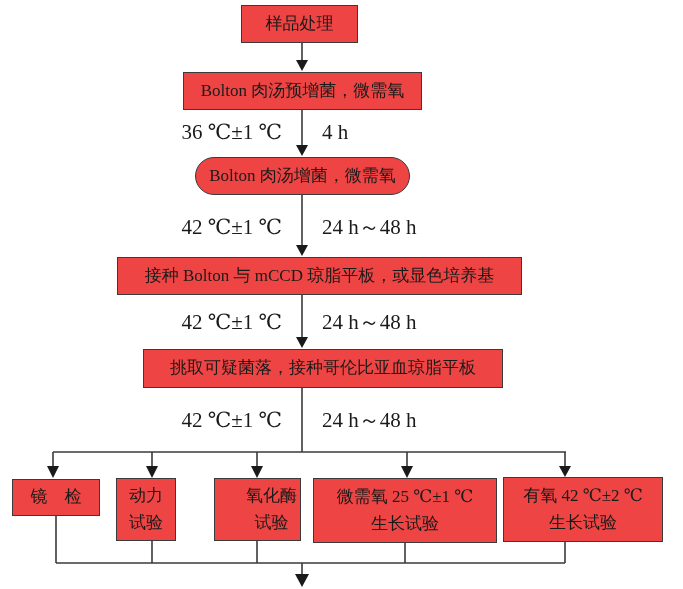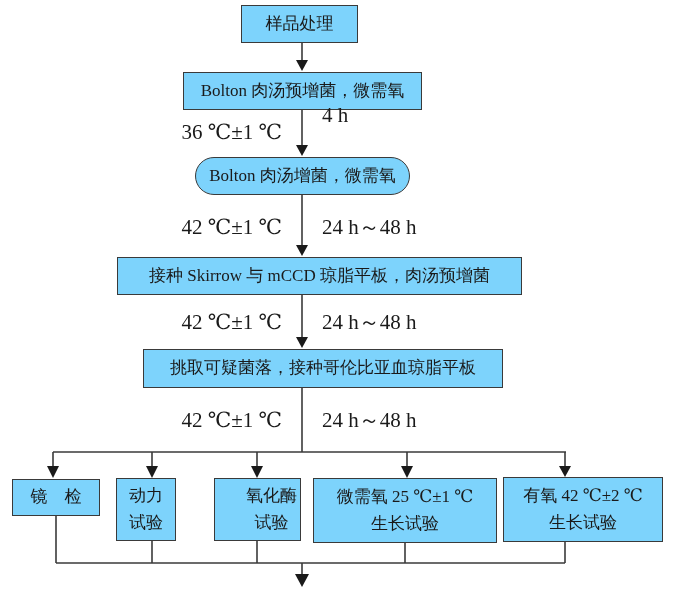--- a/index.html
+++ b/index.html
@@ -14,21 +14,21 @@
   }
   .lines-layer {
     position: absolute;
     left: 0; top: 0;
     width: 683px; height: 589px;
   }
   .node {
     position: absolute;
     box-sizing: border-box;
     border: 1.6px solid #3a3a3a;
-    background: #7dd3fc;
+    background: #ef4444;
     display: flex;
     align-items: center;
     justify-content: center;
     text-align: center;
     font-size: 17px;
     line-height: 1.55;
     white-space: pre-line;
   }
   .edge-label {
     position: absolute;
@@ -78,40 +78,40 @@
     <line x1="302" y1="563" x2="302" y2="575"></line>
     <polygon points="295,574 309,574 302,587" stroke="none"></polygon>
   </svg>
 
   <div class="node" style="left:241px; top:5px;  width:117px; height:38px;">样品处理</div>
 
   <div class="node" style="left:183px; top:72px; width:239px; height:38px;">Bolton 肉汤预增菌，微需氧</div>
 
   <div class="node" style="left:195px; top:157px; width:215px; height:38px;border-radius:19px;">Bolton 肉汤增菌，微需氧</div>
 
-  <div class="node" style="left:117px; top:257px; width:405px; height:38px;">接种 Skirrow 与 mCCD 琼脂平板，肉汤预增菌</div>
+  <div class="node" style="left:117px; top:257px; width:405px; height:38px;">接种 Bolton 与 mCCD 琼脂平板，或显色培养基</div>
 
   <div class="node" style="left:143px; top:349px; width:360px; height:39px;font-family:Liberation Serif, serif;">挑取可疑菌落，接种哥伦比亚血琼脂平板</div>
 
   <div class="node" style="left:12px;  top:479px; width:88px;  height:37px;">镜　检</div>
 
   <div class="node" style="left:116px; top:478px; width:60px;  height:63px;">动力
 试验</div>
 
   <div class="node" style="left:214px; top:478px; width:87px;  height:63px;padding-left:28px;">氧化酶
 试验</div>
 
   <div class="node" style="left:313px; top:478px; width:184px; height:65px;">微需氧 25 ℃±1 ℃
 生长试验</div>
 
   <div class="node" style="left:503px; top:477px; width:160px; height:65px;">有氧 42 ℃±2 ℃
 生长试验</div>
 
   <div class="edge-label left" style="left:140px; top:121px; width:142px;">36 ℃±1 ℃</div>
-  <div class="edge-label" style="left:322px; top:104px;">4 h</div>
+  <div class="edge-label" style="left:322px; top:121px;">4 h</div>
 
   <div class="edge-label left" style="left:140px; top:216px; width:142px;">42 ℃±1 ℃</div>
   <div class="edge-label" style="left:322px; top:216px;">24 h～48 h</div>
 
   <div class="edge-label left" style="left:140px; top:311px; width:142px;">42 ℃±1 ℃</div>
   <div class="edge-label" style="left:322px; top:311px;">24 h～48 h</div>
 
   <div class="edge-label left" style="left:140px; top:409px; width:142px;">42 ℃±1 ℃</div>
   <div class="edge-label" style="left:322px; top:409px;">24 h～48 h</div>
 

